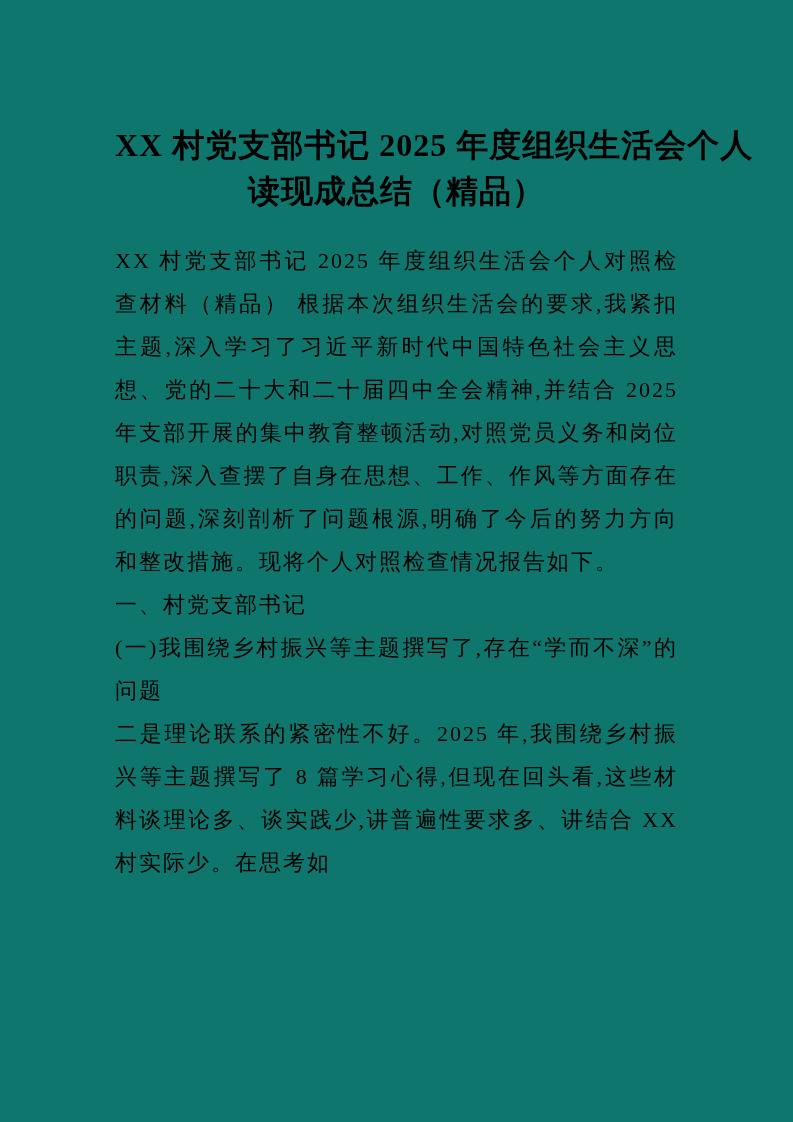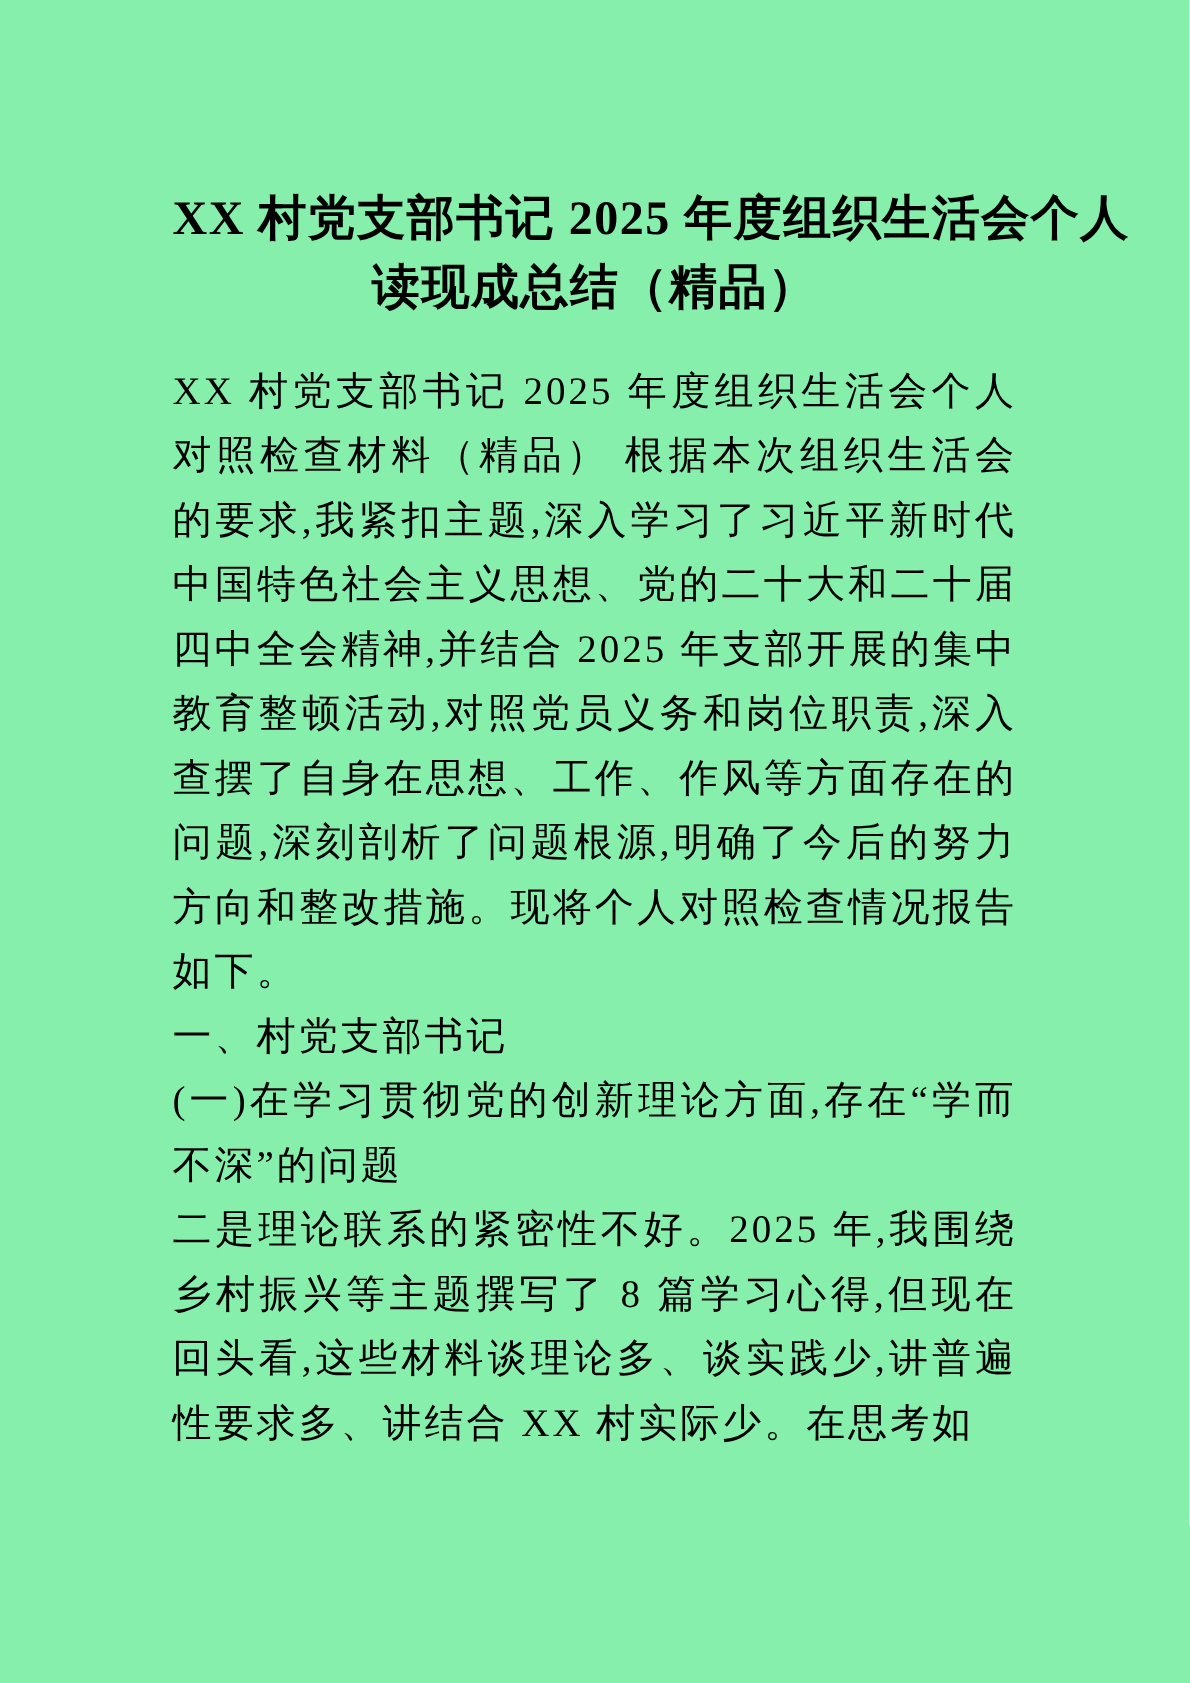--- a/index.html
+++ b/index.html
@@ -5,59 +5,59 @@
   html, body {
     margin: 0;
     padding: 0;
     background: #ffffff;
   }
   .page {
     position: relative;
     width: 793px;
     height: 1122px;
     margin: 0 auto;
-    background: #86efac;
+    background: #0f766e;
     box-sizing: border-box;
     padding: 122px 115px 0 115px;
     overflow: hidden;
     color: #000000;
     font-family: "Liberation Serif", "DejaVu Serif", serif;
   }
   .doc-title {
     margin: 0 0 25px 0;
     font-size: 32px;
     line-height: 46px;
     font-weight: 700;
     text-align: center;
     letter-spacing: 1px;
   }
   .title-line {
     display: block;
     white-space: nowrap;
   }
   .doc-body p {
     margin: 0;
-    font-size: 26px;
+    font-size: 22px;
     line-height: 43px;
     letter-spacing: 2px;
     text-align: justify;
     text-justify: inter-ideograph;
     word-break: break-all;
   }
 </style>
 </head>
 <body>
 
 <div class="page">
 
   <h1 class="doc-title">
     <span class="title-line">XX 村党支部书记 2025 年度组织生活会个人</span>
     <span class="title-line">读现成总结（精品）</span>
   </h1>
 
   <div class="doc-body">
     <p>XX 村党支部书记 2025 年度组织生活会个人对照检查材料（精品） 根据本次组织生活会的要求,我紧扣主题,深入学习了习近平新时代中国特色社会主义思想、党的二十大和二十届四中全会精神,并结合 2025 年支部开展的集中教育整顿活动,对照党员义务和岗位职责,深入查摆了自身在思想、工作、作风等方面存在的问题,深刻剖析了问题根源,明确了今后的努力方向和整改措施。现将个人对照检查情况报告如下。</p>
     <p>一、村党支部书记</p>
-    <p>(一)在学习贯彻党的创新理论方面,存在“学而不深”的问题</p>
+    <p>(一)我围绕乡村振兴等主题撰写了,存在“学而不深”的问题</p>
     <p>二是理论联系的紧密性不好。2025 年,我围绕乡村振兴等主题撰写了 8 篇学习心得,但现在回头看,这些材料谈理论多、谈实践少,讲普遍性要求多、讲结合 XX 村实际少。在思考如</p>
   </div>
 
 </div>
 
 </body></html>

